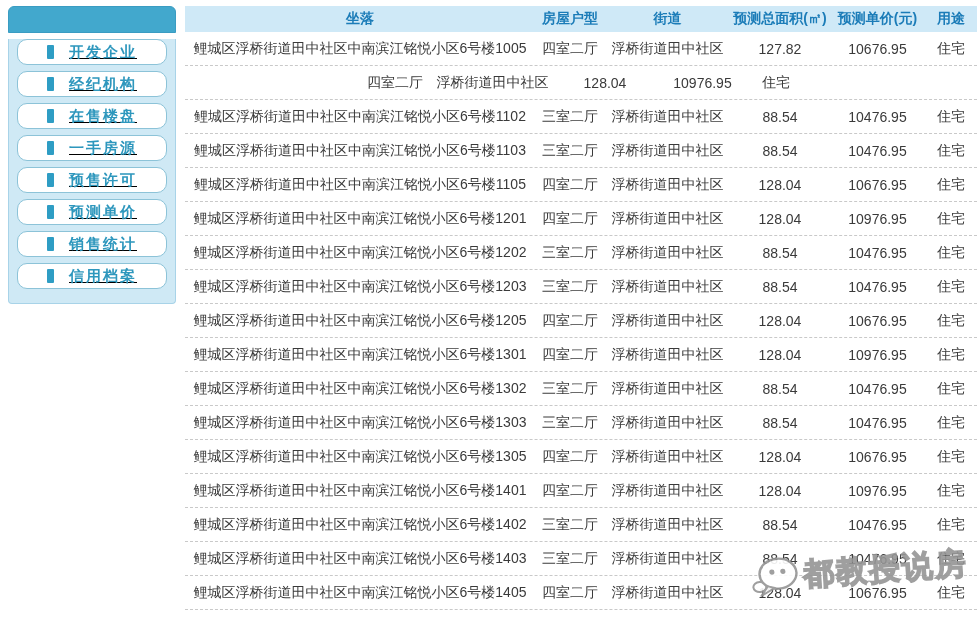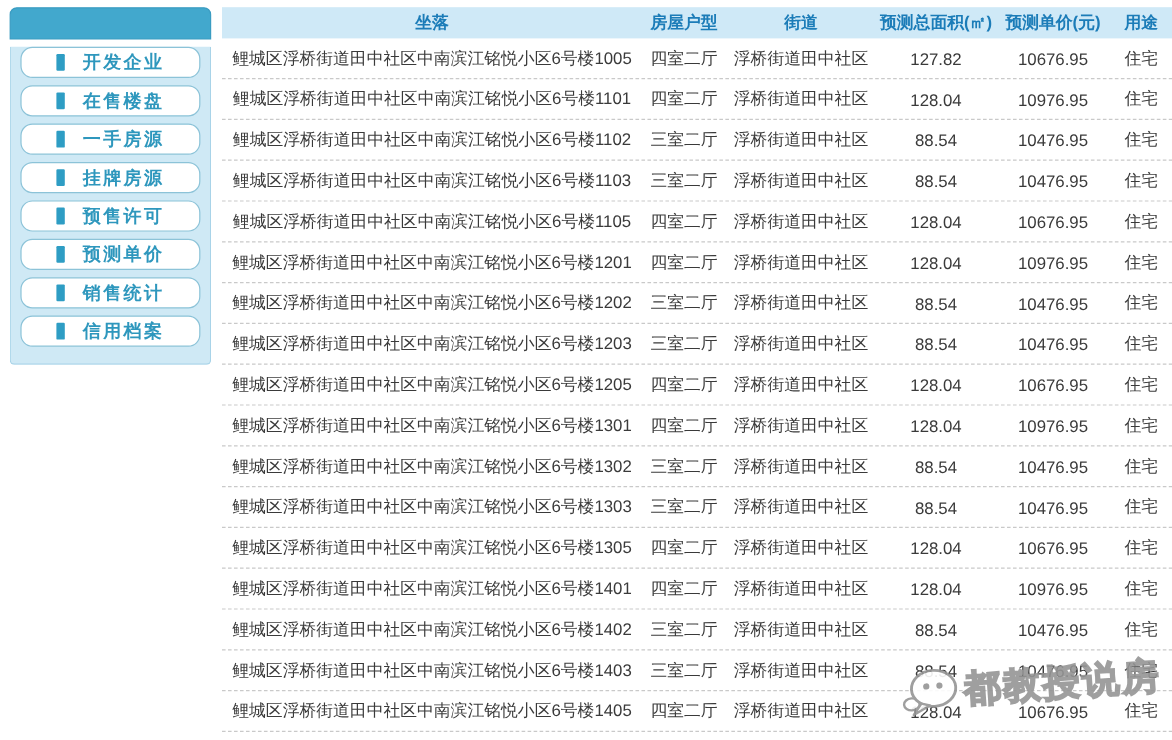--- a/index.html
+++ b/index.html
@@ -24,20 +24,21 @@
     background:var(--sidebar-bg);
     border:1px solid var(--sidebar-border);border-top:none;
     border-radius:0 0 4px 4px;
     padding:0 0 14px 0;
   }
   .sidebar-item{
     height:26px;margin:6px 8px 0 8px;background:#fff;
     border:1px solid var(--item-border);border-radius:10px;
     display:flex;align-items:center;justify-content:center;gap:15px;
     cursor:pointer;
+    text-decoration:underline;
   }
   .sidebar-item .bar{
     width:7px;height:14px;background:var(--item-bar);border-radius:1px;flex:0 0 auto;
   }
   .sidebar-item .lbl{
     font-size:15px;font-weight:bold;color:var(--item-text);letter-spacing:2px;
     white-space:nowrap;
   }
   
   .main{position:absolute;left:185px;top:6px;width:792px;}
@@ -71,36 +72,36 @@
 <div class="page">
 
   <div class="sidebar">
     <div class="sidebar-header"></div>
     <div class="sidebar-body">
     <div class="sidebar-item">
       <span class="bar"></span>
       <span class="lbl">开发企业</span>
     </div>
 
+    <div class="sidebar-item">
+      <span class="bar"></span>
+      <span class="lbl">经纪机构</span>
+    </div>
 
 
     <div class="sidebar-item">
       <span class="bar"></span>
       <span class="lbl">在售楼盘</span>
     </div>
 
     <div class="sidebar-item">
       <span class="bar"></span>
       <span class="lbl">一手房源</span>
     </div>
 
-    <div class="sidebar-item">
-      <span class="bar"></span>
-      <span class="lbl">挂牌房源</span>
-    </div>
 
     <div class="sidebar-item">
       <span class="bar"></span>
       <span class="lbl">预售许可</span>
     </div>
 
     <div class="sidebar-item">
       <span class="bar"></span>
       <span class="lbl">预测单价</span>
     </div>
@@ -130,21 +131,20 @@
     <div class="trow">
       <span class="cell c-addr">鲤城区浮桥街道田中社区中南滨江铭悦小区6号楼1005</span>
       <span class="cell c-layout">四室二厅</span>
       <span class="cell c-street">浮桥街道田中社区</span>
       <span class="cell c-area">127.82</span>
       <span class="cell c-price">10676.95</span>
       <span class="cell c-usage">住宅</span>
     </div>
 
     <div class="trow">
-      <span class="cell c-addr">鲤城区浮桥街道田中社区中南滨江铭悦小区6号楼1101</span>
       <span class="cell c-layout">四室二厅</span>
       <span class="cell c-street">浮桥街道田中社区</span>
       <span class="cell c-area">128.04</span>
       <span class="cell c-price">10976.95</span>
       <span class="cell c-usage">住宅</span>
     </div>
 
     <div class="trow">
       <span class="cell c-addr">鲤城区浮桥街道田中社区中南滨江铭悦小区6号楼1102</span>
       <span class="cell c-layout">三室二厅</span>

